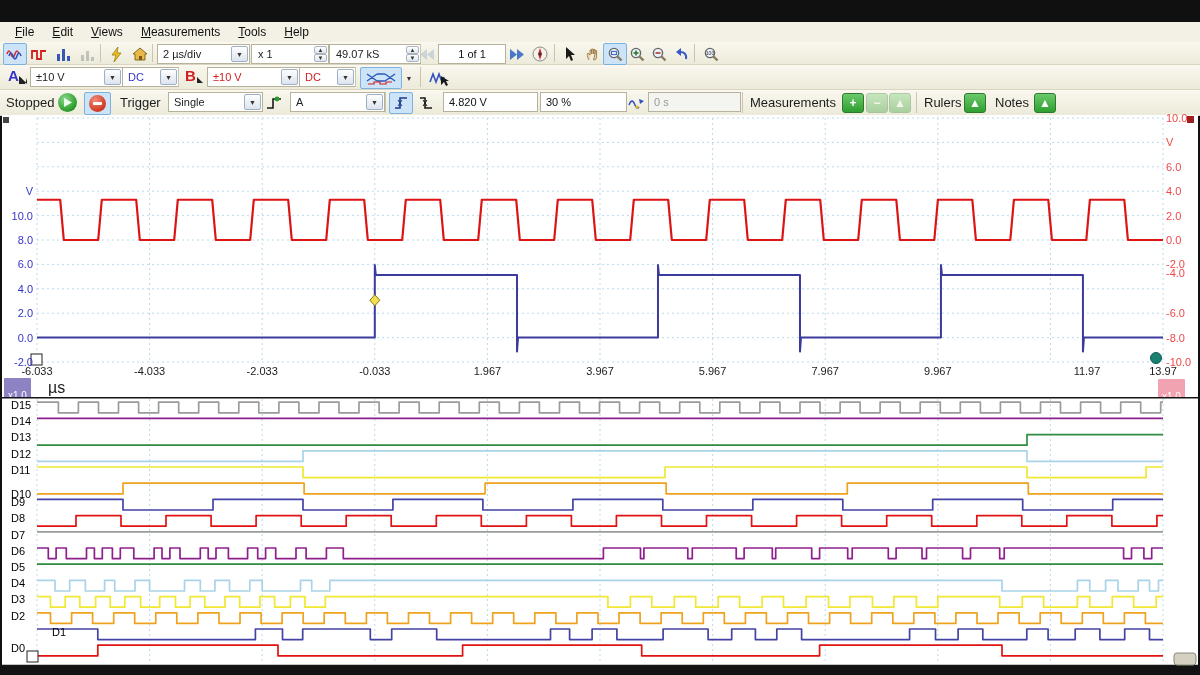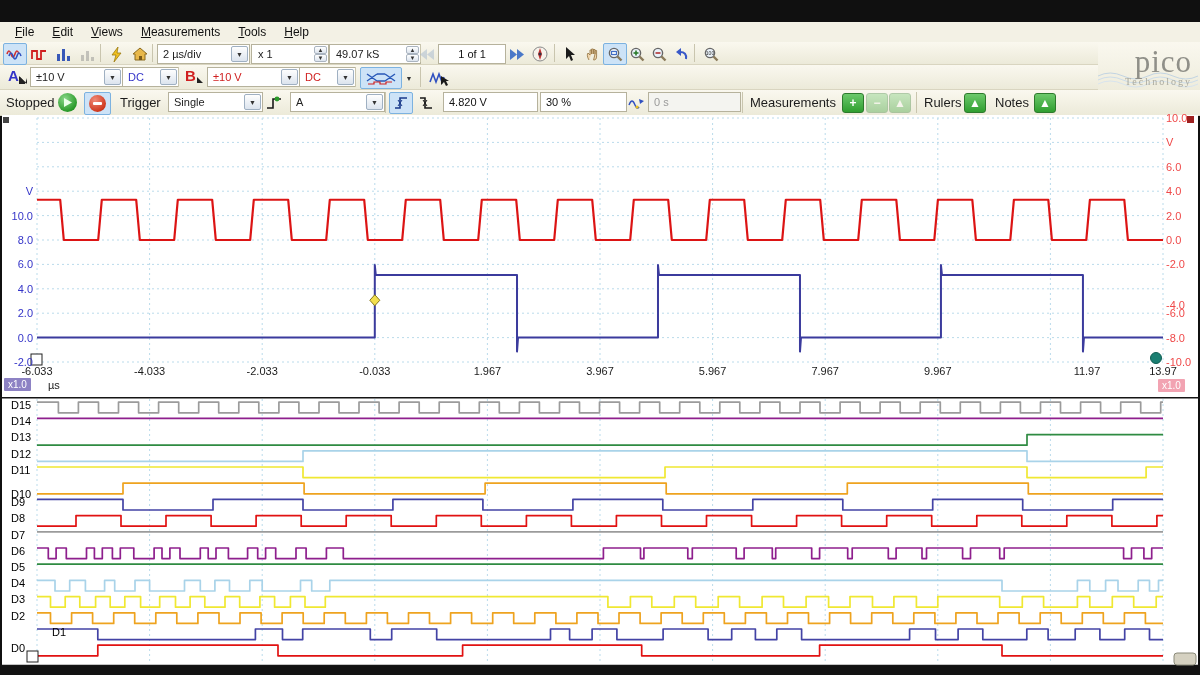--- a/index.html
+++ b/index.html
@@ -53,21 +53,21 @@
   .logo-panel{position:absolute;left:1098px;top:42px;width:102px;height:48px;background:linear-gradient(#faf8ef,#eeecdc);}
   .logo-pico{position:absolute;right:8px;top:2px;font-family:"Liberation Serif",serif;font-size:31px;color:#8f8f88;letter-spacing:1px;}
   .logo-tech{position:absolute;right:8px;top:34px;font-family:"Liberation Serif",serif;font-size:10px;color:#a9a99e;letter-spacing:2px;}
   
   .scope-area{position:absolute;top:115px;left:0;width:1200px;height:282px;}
   .digital-area{position:absolute;top:397px;left:0;width:1200px;height:270px;}
   .yl{position:absolute;width:33px;text-align:right;font-size:11px;}
   .yr{position:absolute;left:1166px;width:34px;text-align:left;font-size:11px;}
   .xl{position:absolute;width:60px;text-align:center;font-size:11px;color:#1b1b1b;top:250px;}
   .dlab{position:absolute;left:11px;font-size:11px;color:#000;}
-  .badge{position:absolute;font-size:10px;color:#fff;text-align:left;border-radius:1px;padding:0 4px;line-height:13px;}
+  .badge{position:absolute;font-size:10px;color:#fff;text-align:left;border-radius:1px;padding:11px 4px;line-height:13px;}
   .bottom-strip{position:absolute;top:667px;left:0;right:0;height:8px;background:#121212;}
 </style>
 </head>
 <body>
 
 <div class="window">
 
 
   <div class="menubar" id="menu-bar">
       <div class="menu-item">File</div>
@@ -246,29 +246,20 @@
       </div>
     <div class="sep" style="left:420px"></div>
     <div class="btn" style="left:425px;width:26px;top:2px">
       <svg width="20" height="15">
           <path d="M1,11 l3,-8 3,8 3,-8 3,8 2,-5" stroke="#3050c0" fill="none" stroke-width="1.6"></path>
           <polygon points="12,5 12,14 15,11 17,15 19,14 17,10 20,10" fill="#1a1a1a"></polygon>
         </svg>
     </div>
   </div>
 
-  <div class="logo-panel">
-    <svg class="abs" style="left:0;top:24px" width="102" height="22">
-      <path d="M0,10 q12,-6 25,0 t25,0 t25,0 t25,0" stroke="#c2d4e2" fill="none"></path>
-      <path d="M0,14 q12,-6 25,0 t25,0 t25,0 t25,0" stroke="#cdddea" fill="none"></path>
-      <path d="M0,18 q12,-6 25,0 t25,0 t25,0 t25,0" stroke="#d8e4ee" fill="none"></path>
-    </svg>
-    <div class="logo-pico">pico</div>
-    <div class="logo-tech">Technology</div>
-  </div>
 
   <div class="tb tb3">
     <span class="lbl" style="left:6px">Stopped</span>
     <div class="abs" style="left:58px;top:3px;width:19px;height:19px;border-radius:50%;background:radial-gradient(circle at 7px 6px,#8ad88a,#2a9a2a 70%,#186a18);display:flex;align-items:center;justify-content:center">
       <svg width="9" height="9">
           <polygon points="1,0 9,4.5 1,9" fill="#eaffea"></polygon>
         </svg>
     </div>
     <div class="btn sel" style="left:84px;top:2px;width:25px;height:21px">
       <div style="width:17px;height:17px;border-radius:50%;background:radial-gradient(circle at 6px 5px,#f08a78,#d03a20 70%,#8a1c0c);display:flex;align-items:center;justify-content:center">
@@ -352,38 +343,38 @@
         <div class="yl" style="top: 192.2px; left: 0px; color: rgb(52, 52, 200);">2.0</div>
         <div class="yl" style="top: 216.6px; left: 0px; color: rgb(52, 52, 200);">0.0</div>
         <div class="yl" style="top: 241px; left: 0px; color: rgb(52, 52, 200);">-2.0</div>
         <div class="yr" style="top: -3px; color: rgb(239, 72, 72);">10.0</div>
         <div class="yr" style="top: 21.4px; color: rgb(239, 72, 72);">V</div>
         <div class="yr" style="top: 45.8px; color: rgb(239, 72, 72);">6.0</div>
         <div class="yr" style="top: 70.2px; color: rgb(239, 72, 72);">4.0</div>
         <div class="yr" style="top: 94.6px; color: rgb(239, 72, 72);">2.0</div>
         <div class="yr" style="top: 119px; color: rgb(239, 72, 72);">0.0</div>
         <div class="yr" style="top: 143.4px; color: rgb(239, 72, 72);">-2.0</div>
-        <div class="yr" style="top: 184px; color: rgb(239, 72, 72);">-4.0</div>
+        <div class="yr" style="top: 152px; color: rgb(239, 72, 72);">-4.0</div>
         <div class="yr" style="top: 192.2px; color: rgb(239, 72, 72);">-6.0</div>
         <div class="yr" style="top: 216.6px; color: rgb(239, 72, 72);">-8.0</div>
         <div class="yr" style="top: 241px; color: rgb(239, 72, 72);">-10.0</div>
         <div class="xl" style="left: 7px;">-6.033</div>
         <div class="xl" style="left: 119.6px;">-4.033</div>
         <div class="xl" style="left: 232.2px;">-2.033</div>
         <div class="xl" style="left: 344.8px;">-0.033</div>
         <div class="xl" style="left: 457.4px;">1.967</div>
         <div class="xl" style="left: 570px;">3.967</div>
         <div class="xl" style="left: 682.6px;">5.967</div>
         <div class="xl" style="left: 795.2px;">7.967</div>
         <div class="xl" style="left: 907.8px;">9.967</div>
         <div class="xl" style="left: 1057px;">11.97</div>
         <div class="xl" style="left: 1133px;">13.97</div>
       </div>
     <div class="badge" style="left:4px;top:263px;background:#8d82c4">x1.0</div>
-    <span class="abs" style="left:48px;top:264px;font-size:11px;color:#222">µs</span>
+    <span class="abs" style="left:48px;top:264px;font-size:16px;color:#222">µs</span>
     <div class="badge" style="left:1158px;top:264px;background:#f2a3b2">x1.0</div>
   </div>
 
   <div class="digital-area">
     <svg id="digital-svg" width="1200" height="270" style="position:absolute;left:0;top:0">
         <rect x="2" y="1" width="1196" height="267" fill="#ffffff"></rect>
         <path d="M37,2 L37,266 M149.6,2 L149.6,266 M262.2,2 L262.2,266 M374.79999999999995,2 L374.79999999999995,266 M487.4,2 L487.4,266 M600,2 L600,266 M712.5999999999999,2 L712.5999999999999,266 M825.1999999999999,2 L825.1999999999999,266 M937.8,2 L937.8,266 M1050.4,2 L1050.4,266 M1163,2 L1163,266 " stroke="#badbeb" fill="none" stroke-width="1" stroke-dasharray="2 3"></path>
         <line x1="0" y1="0.8" x2="1200" y2="0.8" stroke="#151515" stroke-width="1.6"></line>
         <line x1="0" y1="268.6" x2="1200" y2="268.6" stroke="#151515" stroke-width="1.6"></line>
         <path d="M37,5.2 L58.4,5.2 L58.4,15.8 L78.4,15.8 L78.4,5.2 L98.5,5.2 L98.5,15.8 L118.5,15.8 L118.5,5.2 L138.6,5.2 L138.6,15.8 L158.6,15.8 L158.6,5.2 L178.7,5.2 L178.7,15.8 L198.7,15.8 L198.7,5.2 L218.7,5.2 L218.7,15.8 L238.8,15.8 L238.8,5.2 L258.8,5.2 L258.8,15.8 L278.9,15.8 L278.9,5.2 L298.9,5.2 L298.9,15.8 L319.0,15.8 L319.0,5.2 L339.0,5.2 L339.0,15.8 L359.0,15.8 L359.0,5.2 L379.1,5.2 L379.1,15.8 L399.1,15.8 L399.1,5.2 L419.2,5.2 L419.2,15.8 L439.2,15.8 L439.2,5.2 L459.2,5.2 L459.2,15.8 L479.3,15.8 L479.3,5.2 L499.3,5.2 L499.3,15.8 L519.4,15.8 L519.4,5.2 L539.4,5.2 L539.4,15.8 L559.5,15.8 L559.5,5.2 L579.5,5.2 L579.5,15.8 L599.5,15.8 L599.5,5.2 L619.6,5.2 L619.6,15.8 L639.6,15.8 L639.6,5.2 L659.7,5.2 L659.7,15.8 L679.7,15.8 L679.7,5.2 L699.8,5.2 L699.8,15.8 L719.8,15.8 L719.8,5.2 L739.8,5.2 L739.8,15.8 L759.9,15.8 L759.9,5.2 L779.9,5.2 L779.9,15.8 L800.0,15.8 L800.0,5.2 L820.0,5.2 L820.0,15.8 L840.1,15.8 L840.1,5.2 L860.1,5.2 L860.1,15.8 L880.1,15.8 L880.1,5.2 L900.2,5.2 L900.2,15.8 L920.2,15.8 L920.2,5.2 L940.3,5.2 L940.3,15.8 L960.3,15.8 L960.3,5.2 L980.4,5.2 L980.4,15.8 L1000.4,15.8 L1000.4,5.2 L1020.4,5.2 L1020.4,15.8 L1040.5,15.8 L1040.5,5.2 L1060.5,5.2 L1060.5,15.8 L1080.6,15.8 L1080.6,5.2 L1100.6,5.2 L1100.6,15.8 L1120.7,15.8 L1120.7,5.2 L1140.7,5.2 L1140.7,15.8 L1160.7,15.8 L1160.7,5.2 L1163,5.2" stroke="#9b9b9b" fill="none" stroke-width="1.7" stroke-linejoin="round"></path>

